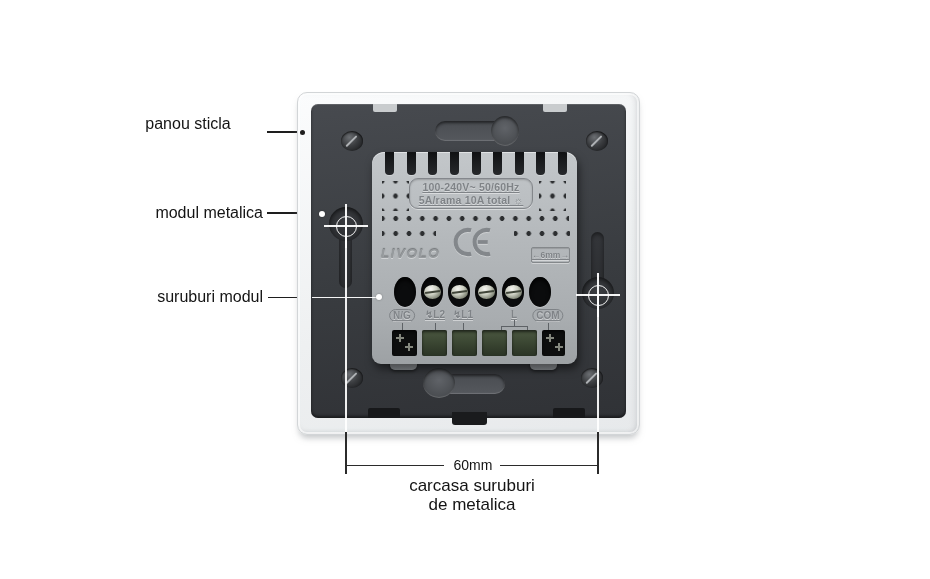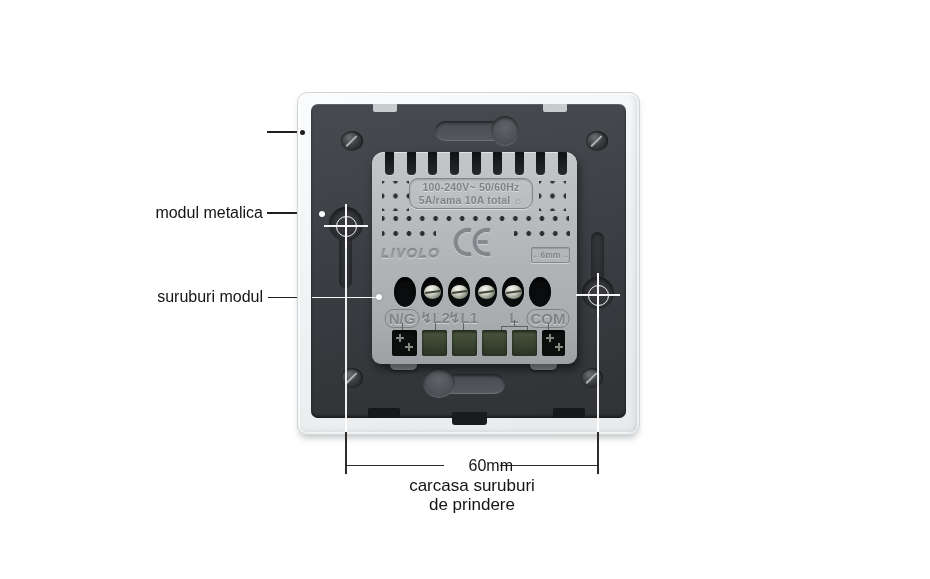--- a/index.html
+++ b/index.html
@@ -88,21 +88,21 @@
     position:absolute;top:0;width:9px;height:23px;border-radius:0 0 4px 4px;
     background:linear-gradient(180deg,#101113,#27292c);
     box-shadow:0 1px 0 rgba(255,255,255,.3);
   }
   .rating{
     position:absolute;left:37px;top:26px;width:124px;height:31px;border-radius:9px;
     border:1px solid rgba(125,129,133,.9);
     box-shadow:inset 0 1px 2px rgba(0,0,0,.2), 0 1px 0 rgba(255,255,255,.45);
     text-align:center;padding-top:2px;box-sizing:border-box;
   }
-  .emboss{color:#7f8387;text-shadow:0 1px 0 rgba(255,255,255,.45);}
+  .emboss{color:#7f8387;text-shadow:0 1px 0 rgba(255,255,255,.45);text-decoration:underline;}
   .rating div{font-size:10.5px;font-weight:bold;line-height:13px;letter-spacing:.2px;white-space:nowrap;}
   .dots{
     position:absolute;
     background-image:radial-gradient(circle,#2c2e30 2.1px,rgba(0,0,0,0) 2.7px);
     background-size:13.3px 15px;background-position:center;
   }
   .brand{
     position:absolute;left:9px;top:94px;font-size:13.5px;font-weight:bold;font-style:italic;
     letter-spacing:1.5px;color:#969a9d;
     text-shadow:0 1px 0 rgba(255,255,255,.4), 0 -1px 1px rgba(60,63,66,.55);
@@ -122,21 +122,21 @@
     position:absolute;left:2.5px;top:8px;width:17px;height:14px;border-radius:50%;
     background:radial-gradient(circle at 40% 28%,#f5f5f1,#ccCfc2 40%,#7e8374 75%,#4b5042);
     background-color:#aeb3a2;
   }
   .oval .shead::after{
     content:"";position:absolute;left:1px;top:6px;width:15px;height:1.6px;
     background:#41463a;transform:rotate(-8deg);
   }
   .tlabel{
     position:absolute;top:157px;transform:translateX(-50%);
-    font-size:15px;font-weight:bold;white-space:nowrap;
+    font-size:10px;font-weight:bold;white-space:nowrap;
   }
   .tlabel.ovalline{border:1px solid #7e8286;border-radius:9px;padding:0 3px;}
   .tick{position:absolute;width:1.4px;height:7px;background:#5e6266;}
   .bracket-h{position:absolute;width:27px;height:1.4px;background:#5e6266;}
   .cell{
     position:absolute;top:178px;height:26px;width:25px;border-radius:2px;
     box-shadow:inset 0 2px 3px rgba(0,0,0,.6);
   }
   .cell.green{background:linear-gradient(180deg,#4b5841,#37422f 60%,#2a3325);}
   .cell.black{
@@ -148,28 +148,29 @@
     background-size:8px 2px,2px 8px,8px 2px,2px 8px;
     background-position:4px 7px,7px 4px,13px 16px,16px 13px;
   }
 
   
   .xh-circle{position:absolute;width:21px;height:21px;border:1.5px solid rgba(255,255,255,.95);border-radius:50%;box-sizing:border-box;z-index:10;}
   .xh-line{position:absolute;background:rgba(255,255,255,.95);z-index:10;}
   .dim-white{position:absolute;width:1.5px;background:rgba(255,255,255,.92);z-index:9;}
   .dim-black{position:absolute;width:1.3px;background:#2b2b2b;z-index:9;}
   .dim-h{position:absolute;height:1.3px;background:#2b2b2b;z-index:9;}
-  .dim-text{position:absolute;font-size:16px;z-index:9;text-align:right;}
+  .dim-text{position:absolute;font-size:14px;z-index:9;text-align:center;}
 </style>
 </head>
 <body>
 
 <div class="stage">
 
   <div class="ann center" style="left:113px;top:115px;width:150px;">
+    <div>panou sticla</div>
   </div>
   <div class="leader" style="left:267px;top:131.4px;width:36px;"></div>
 
   <div class="ann right" style="left:100px;top:204px;width:163px;">modul metalica</div>
   <div class="leader" style="left:267px;top:212.4px;width:52px;"></div>
 
   <div class="ann right" style="left:100px;top:288px;width:163px;">suruburi modul</div>
   <div class="leader" style="left:268px;top:296.5px;width:44px;"></div>
 
   <div class="glass"></div>
@@ -290,16 +291,16 @@
   <div class="dim-white" style="left:345.3px;top:226px;height:206px;"></div>
   <div class="dim-white" style="left:597.3px;top:295px;height:137px;"></div>
   <div class="dim-black" style="left:345.3px;top:432px;height:42px;"></div>
   <div class="dim-black" style="left:597.3px;top:432px;height:42px;"></div>
   <div class="dim-h" style="left:347px;top:465px;width:97px;"></div>
   <div class="dim-h" style="left:500px;top:465px;width:98px;"></div>
   <div class="dim-text" style="left:433px;top:457px;width:80px;">60mm</div>
 
   <div class="ann center" style="left:362px;top:476px;width:220px;line-height:19px;font-size:17px;">
     <div>carcasa suruburi</div>
-    <div>de prindere</div>
+    <div>de metalica</div>
   </div>
 
 </div>
 
 </body></html>

